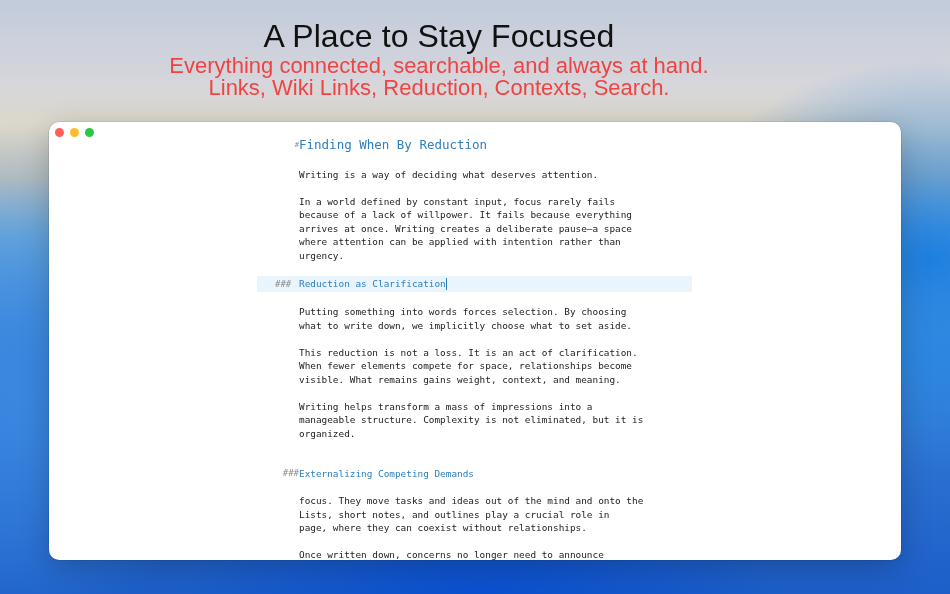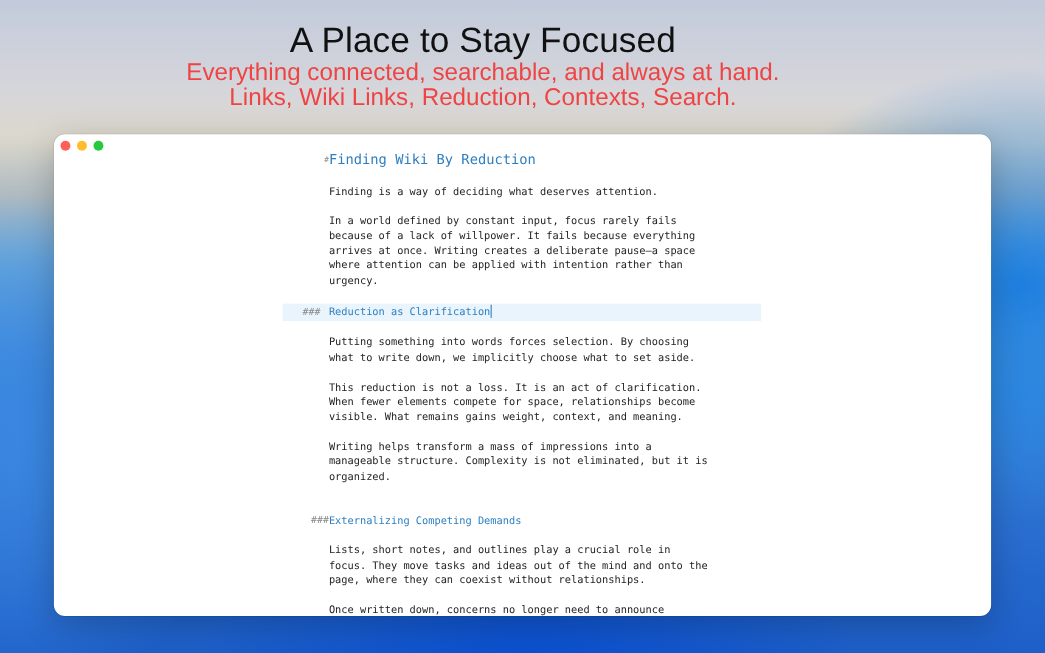--- a/index.html
+++ b/index.html
@@ -50,23 +50,23 @@
 </div>
 
 <div class="window">
   <div class="traffic">
     <div class="dot red"></div>
     <div class="dot yellow"></div>
     <div class="dot green"></div>
   </div>
 
   <div class="editor">
-    <div class="line h1"><span class="marker">#</span><span>Finding Wiki By Reduction</span></div>
+    <div class="line h1"><span class="marker">#</span><span>Finding When By Reduction</span></div>
     <div class="blank"></div>
-    <div class="line">Finding is a way of deciding what deserves attention.</div>
+    <div class="line">Writing is a way of deciding what deserves attention.</div>
     <div class="blank"></div>
     <div class="line">In a world defined by constant input, focus rarely fails</div>
     <div class="line">because of a lack of willpower. It fails because everything</div>
     <div class="line">arrives at once. Writing creates a deliberate pause—a space</div>
     <div class="line">where attention can be applied with intention rather than</div>
     <div class="line">urgency.</div>
     <div class="blank"></div>
     <div class="line h3 active"><span class="marker">###</span><span>Reduction as Clarification</span><span class="cursor"></span></div>
     <div class="blank"></div>
     <div class="line">Putting something into words forces selection. By choosing</div>
@@ -76,19 +76,19 @@
     <div class="line">When fewer elements compete for space, relationships become</div>
     <div class="line">visible. What remains gains weight, context, and meaning.</div>
     <div class="blank"></div>
     <div class="line">Writing helps transform a mass of impressions into a</div>
     <div class="line">manageable structure. Complexity is not eliminated, but it is</div>
     <div class="line">organized.</div>
     <div class="blank"></div>
     <div class="blank"></div>
     <div class="line h3"><span class="marker">###</span><span>Externalizing Competing Demands</span></div>
     <div class="blank"></div>
+    <div class="line">focus. They move tasks and ideas out of the mind and onto the</div>
     <div class="line">Lists, short notes, and outlines play a crucial role in</div>
-    <div class="line">focus. They move tasks and ideas out of the mind and onto the</div>
     <div class="line">page, where they can coexist without relationships.</div>
     <div class="blank"></div>
     <div class="line">Once written down, concerns no longer need to announce</div>
   </div>
 </div>
 
 </body></html>

